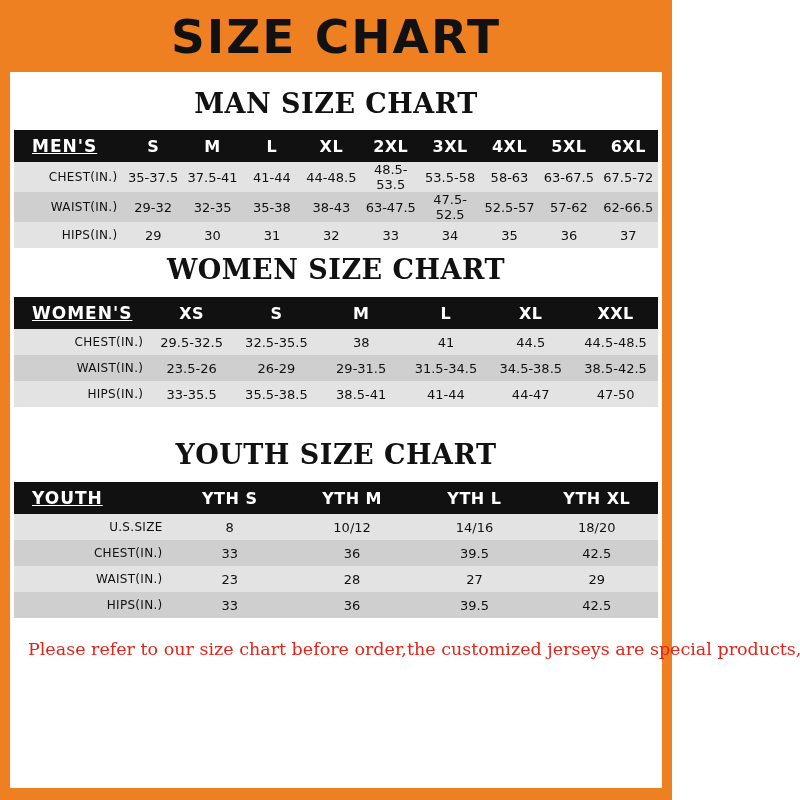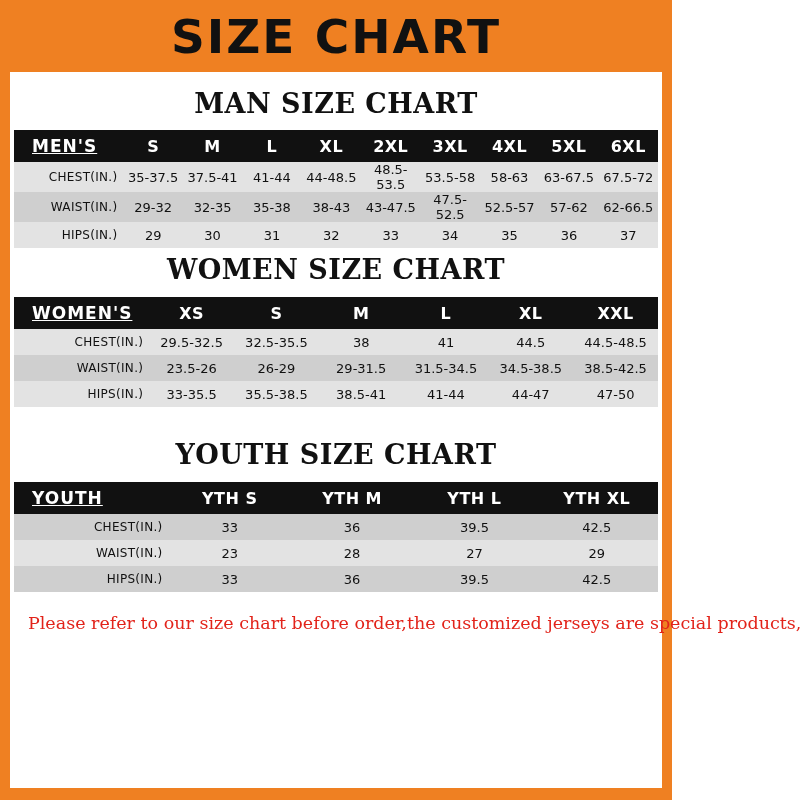--- a/index.html
+++ b/index.html
@@ -184,21 +184,21 @@
           <td>58-63</td>
           <td>63-67.5</td>
           <td>67.5-72</td>
         </tr>
         <tr class="band-dark">
           <td class="rowlabel">WAIST(IN.)</td>
           <td>29-32</td>
           <td>32-35</td>
           <td>35-38</td>
           <td>38-43</td>
-          <td>43-47.5</td>
+          <td>63-47.5</td>
           <td>47.5-52.5</td>
           <td>52.5-57</td>
           <td>57-62</td>
           <td>62-66.5</td>
         </tr>
         <tr class="band-light">
           <td class="rowlabel">HIPS(IN.)</td>
           <td>29</td>
           <td>30</td>
           <td>31</td>
@@ -279,20 +279,27 @@
       <thead>
         <tr>
           <th class="rowlabel">YOUTH</th>
           <th>YTH S</th>
           <th>YTH M</th>
           <th>YTH L</th>
           <th>YTH XL</th>
         </tr>
       </thead>
       <tbody>
+        <tr class="band-light">
+          <td class="rowlabel">U.S.SIZE</td>
+          <td>8</td>
+          <td>10/12</td>
+          <td>14/16</td>
+          <td>18/20</td>
+        </tr>
         <tr class="band-dark">
           <td class="rowlabel">CHEST(IN.)</td>
           <td>33</td>
           <td>36</td>
           <td>39.5</td>
           <td>42.5</td>
         </tr>
         <tr class="band-light">
           <td class="rowlabel">WAIST(IN.)</td>
           <td>23</td>

